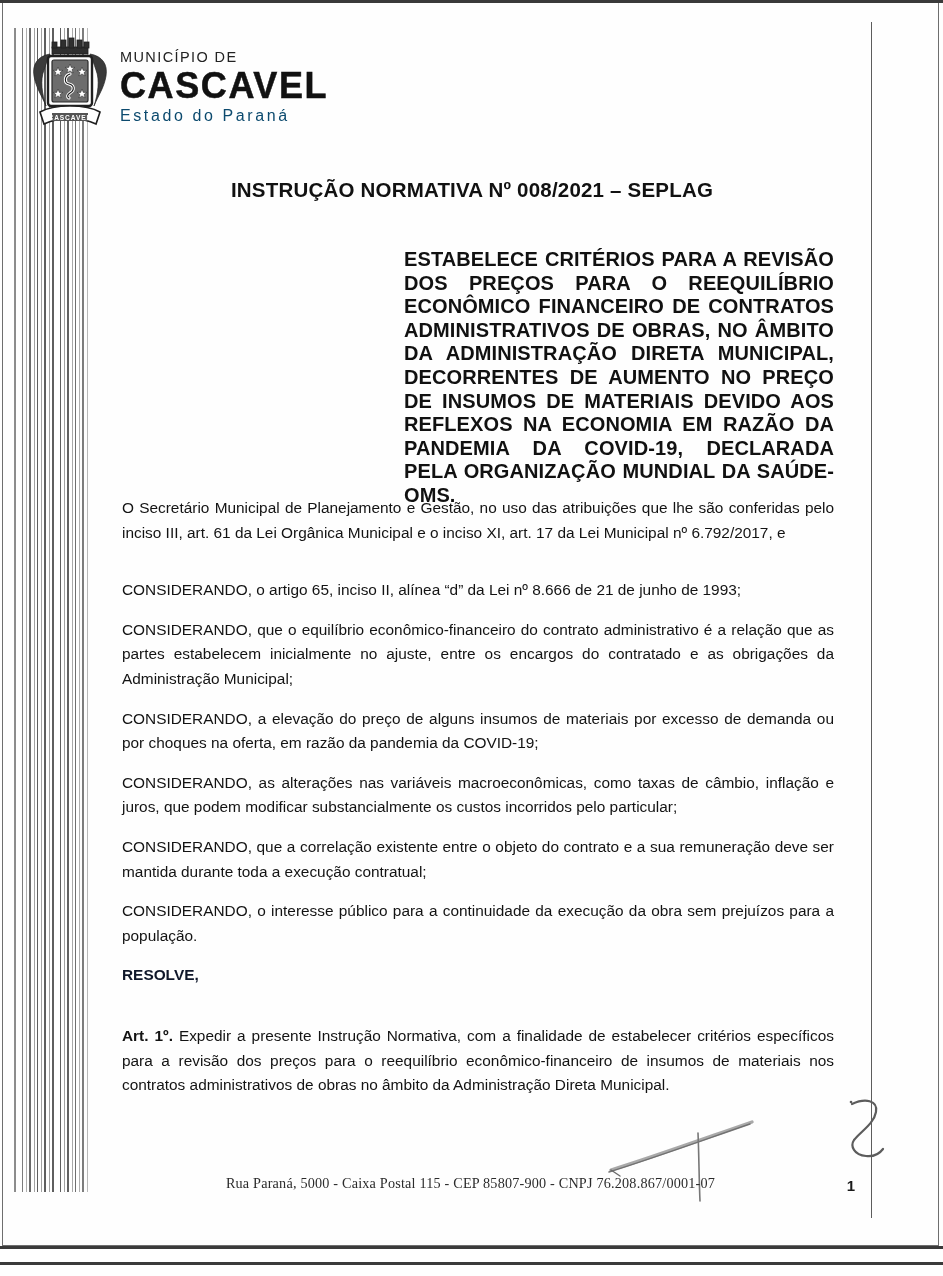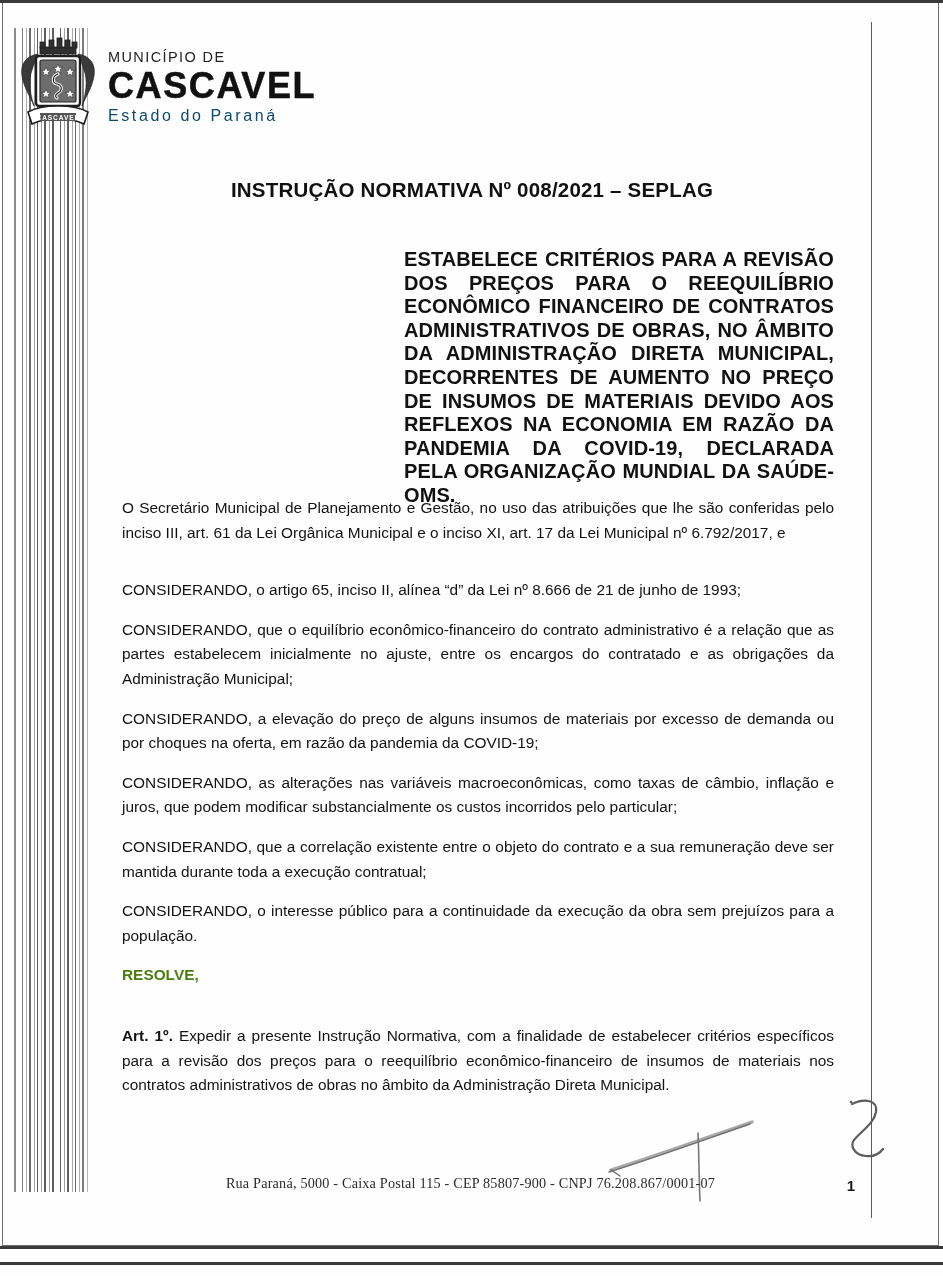--- a/index.html
+++ b/index.html
@@ -82,21 +82,21 @@
   .binding-stripes::after {
     content: "";
     position: absolute;
     inset: 0;
     background: linear-gradient(to right, rgba(255,255,255,0.30), rgba(255,255,255,0) 30%, rgba(255,255,255,0) 70%, rgba(255,255,255,0.25));
   }
 
   
   .letterhead {
     position: absolute;
-    left: 0; top: 30px;
+    left: 12px; top: 30px;
     width: 420px;
     height: 110px;
   }
   .coat-of-arms {
     position: absolute;
     left: 12px; top: 4px;
     width: 92px; height: 104px;
   }
   .brand-block {
     position: absolute;
@@ -168,21 +168,21 @@
     margin: 0 0 16px 0;
     color: #131313;
   }
   .para.tight { margin-bottom: 15px; }
   .para.preamble { margin-bottom: 33px; }
   .resolve {
     font-size: 15.4px;
     font-weight: 700;
     line-height: 24.6px;
     margin: 0 0 36px 0;
-    color: #4d7c0f;
+    color: #0f172a;
   }
   .art-lead { font-weight: 700; }
 
   
   .page-number {
     position: absolute;
     left: 840px; top: 1177px;
     width: 22px;
     text-align: center;
     font-size: 15px;

